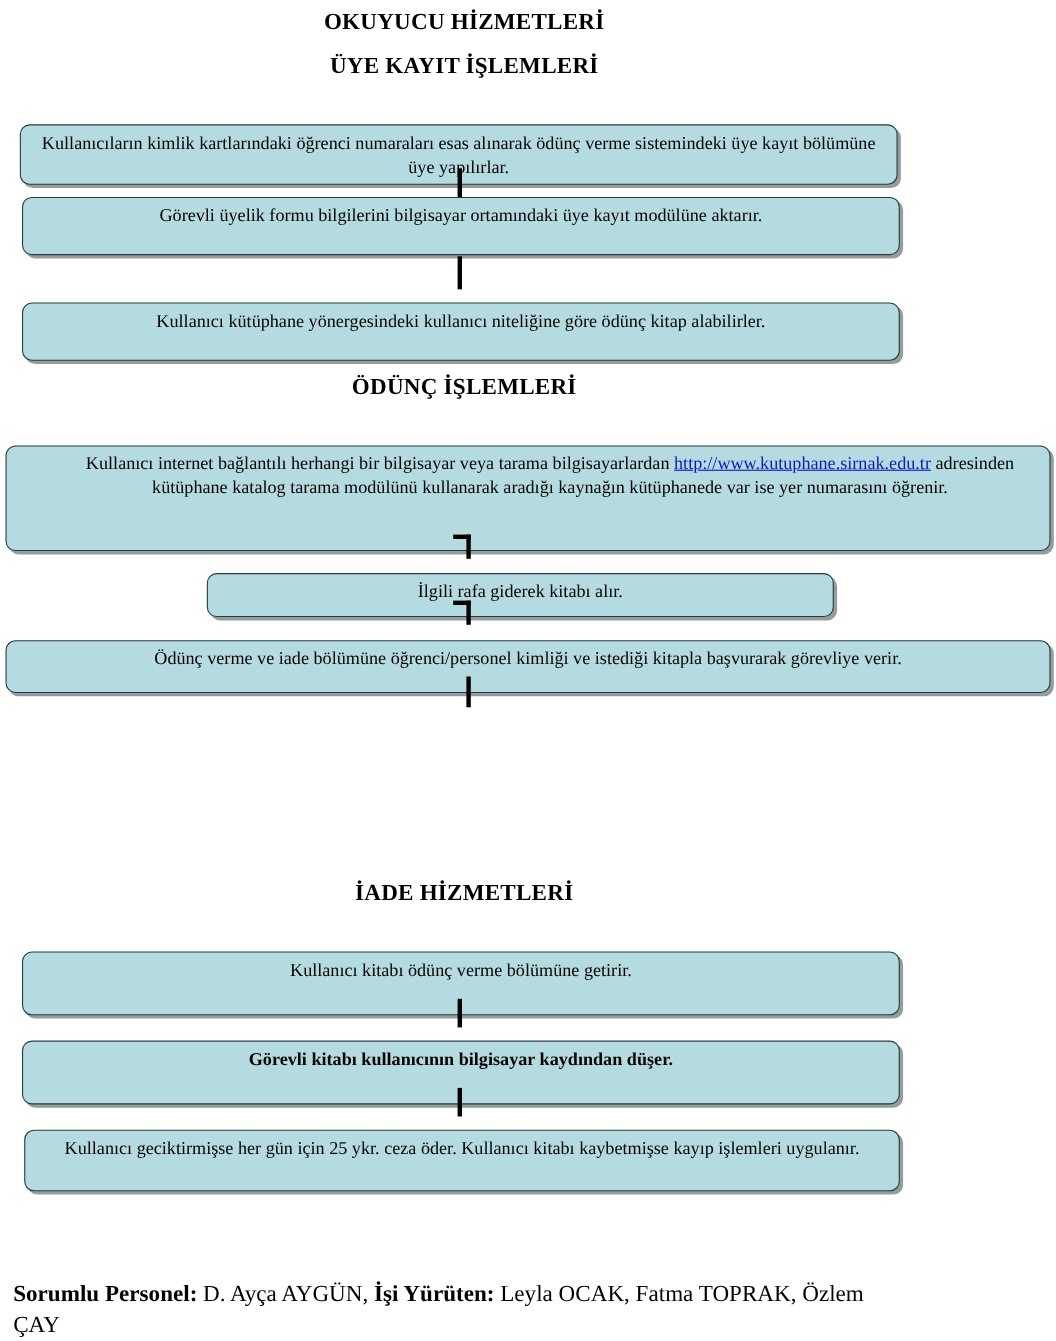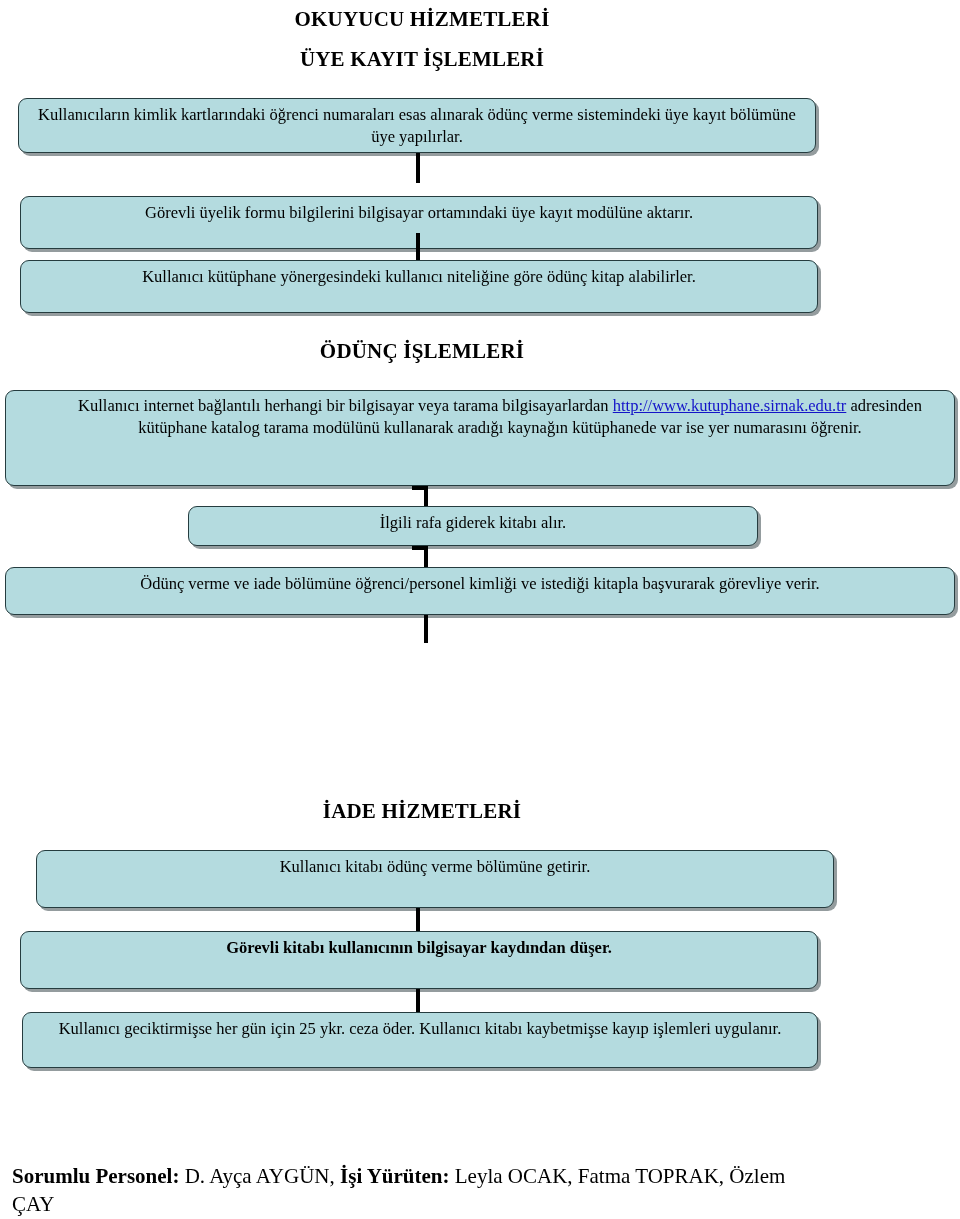--- a/index.html
+++ b/index.html
@@ -34,20 +34,21 @@
   .box {
     position: absolute;
     box-sizing: border-box;
     background: #b4dbdf;
     border: 1.6px solid #253c3f;
     border-radius: 9px;
     box-shadow: 3px 3px 0 rgba(60,75,78,0.55);
     display: flex;
     justify-content: center;
     align-items: flex-start;
+    margin-top: 15px;
   }
   .box .txt {
     display: block;
     width: 100%;
     text-align: center;
     font-size: 16.5px;
     line-height: 1.34;
     padding: 5px 10px 0 10px;
     box-sizing: border-box;
   }
@@ -85,21 +86,21 @@
 
   <div class="heading" style="top:8px;">OKUYUCU HİZMETLERİ</div>
 
   <div class="heading" style="top:48px;">ÜYE KAYIT İŞLEMLERİ</div>
 
   <div class="box" style="left:18px; top:98px; width:798px; height:55px;">
     <span class="txt">Kullanıcıların  kimlik kartlarındaki öğrenci numaraları esas alınarak  ödünç verme sistemindeki üye kayıt bölümüne  üye yapılırlar.</span>
   </div>
   <div class="conn" style="left:416px; top:153px; height:30px;"></div>
 
-  <div class="box" style="left:20px; top:196px; width:798px; height:53px;">
+  <div class="box" style="left:20px; top:164px; width:798px; height:53px;">
     <span class="txt">Görevli üyelik formu bilgilerini bilgisayar ortamındaki üye kayıt modülüne aktarır.</span>
   </div>
   <div class="conn" style="left:416px; top:233px; height:30px;"></div>
 
   <div class="box" style="left:20px; top:260px; width:798px; height:53px;">
     <span class="txt">Kullanıcı kütüphane yönergesindeki kullanıcı niteliğine göre ödünç kitap  alabilirler.</span>
   </div>
 
   <div class="heading" style="top:340px;">
     <span>ÖDÜNÇ İŞLEMLERİ</span>
@@ -119,21 +120,21 @@
   <div class="conn" style="left:424px; top:546px; height:22px;"></div>
 
   <div class="box" style="left:5px; top:567px; width:950px; height:48px;">
     <span class="txt">Ödünç verme ve iade bölümüne öğrenci/personel kimliği ve istediği kitapla başvurarak görevliye verir.</span>
   </div>
   <div class="conn" style="left:424px; top:615px; height:28px;"></div>
 
 
   <div class="heading" style="top:800px;">İADE HİZMETLERİ</div>
 
-  <div class="box" style="left:36px; top:850px; width:798px; height:58px;justify-content:flex-end;">
+  <div class="box" style="left:20px; top:850px; width:798px; height:58px;justify-content:flex-end;">
     <span class="txt">Kullanıcı kitabı ödünç verme bölümüne getirir.</span>
   </div>
   <div class="conn" style="left:416px; top:908px; height:26px;"></div>
 
   <div class="box" style="left:20px; top:931px; width:798px; height:58px;font-weight:bold;">
     <span class="txt">Görevli kitabı kullanıcının bilgisayar kaydından düşer.</span>
   </div>
   <div class="conn" style="left:416px; top:989px; height:26px;"></div>
 
   <div class="box" style="left:22px; top:1012px; width:796px; height:56px;">

